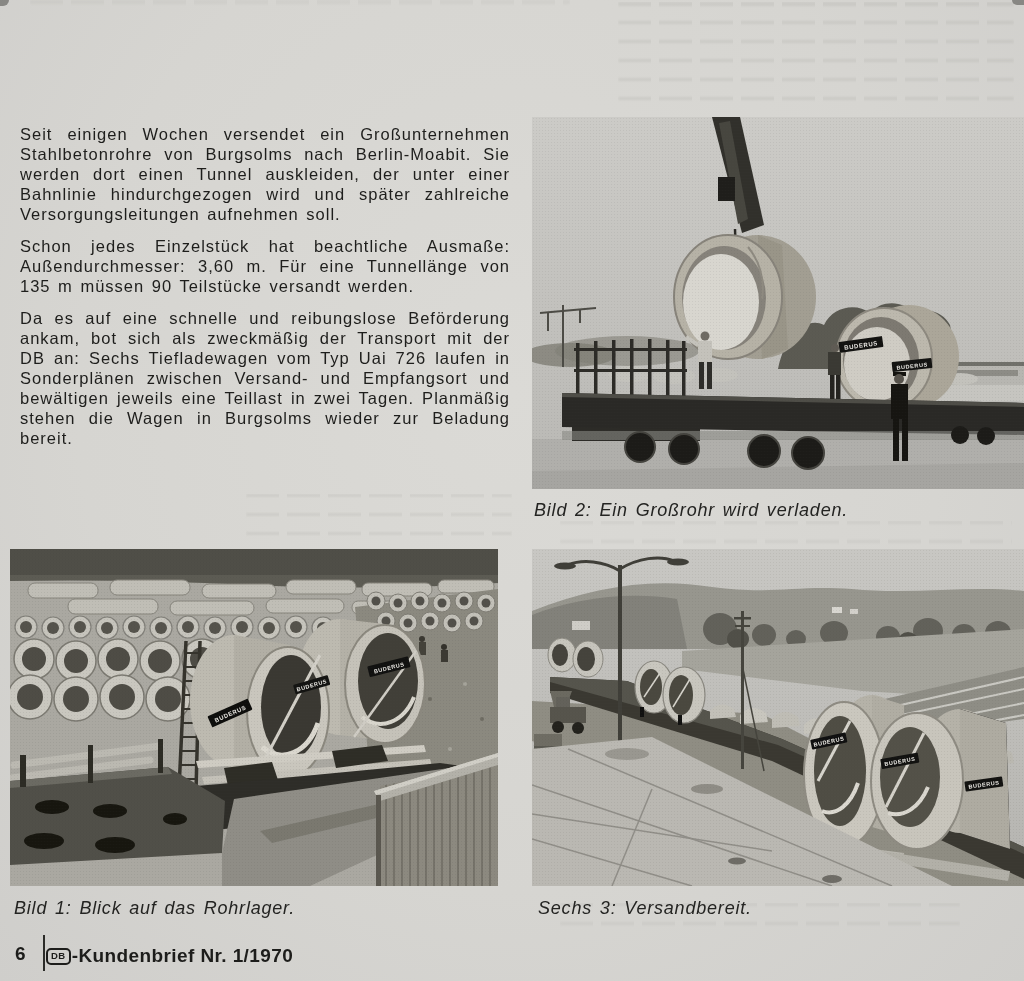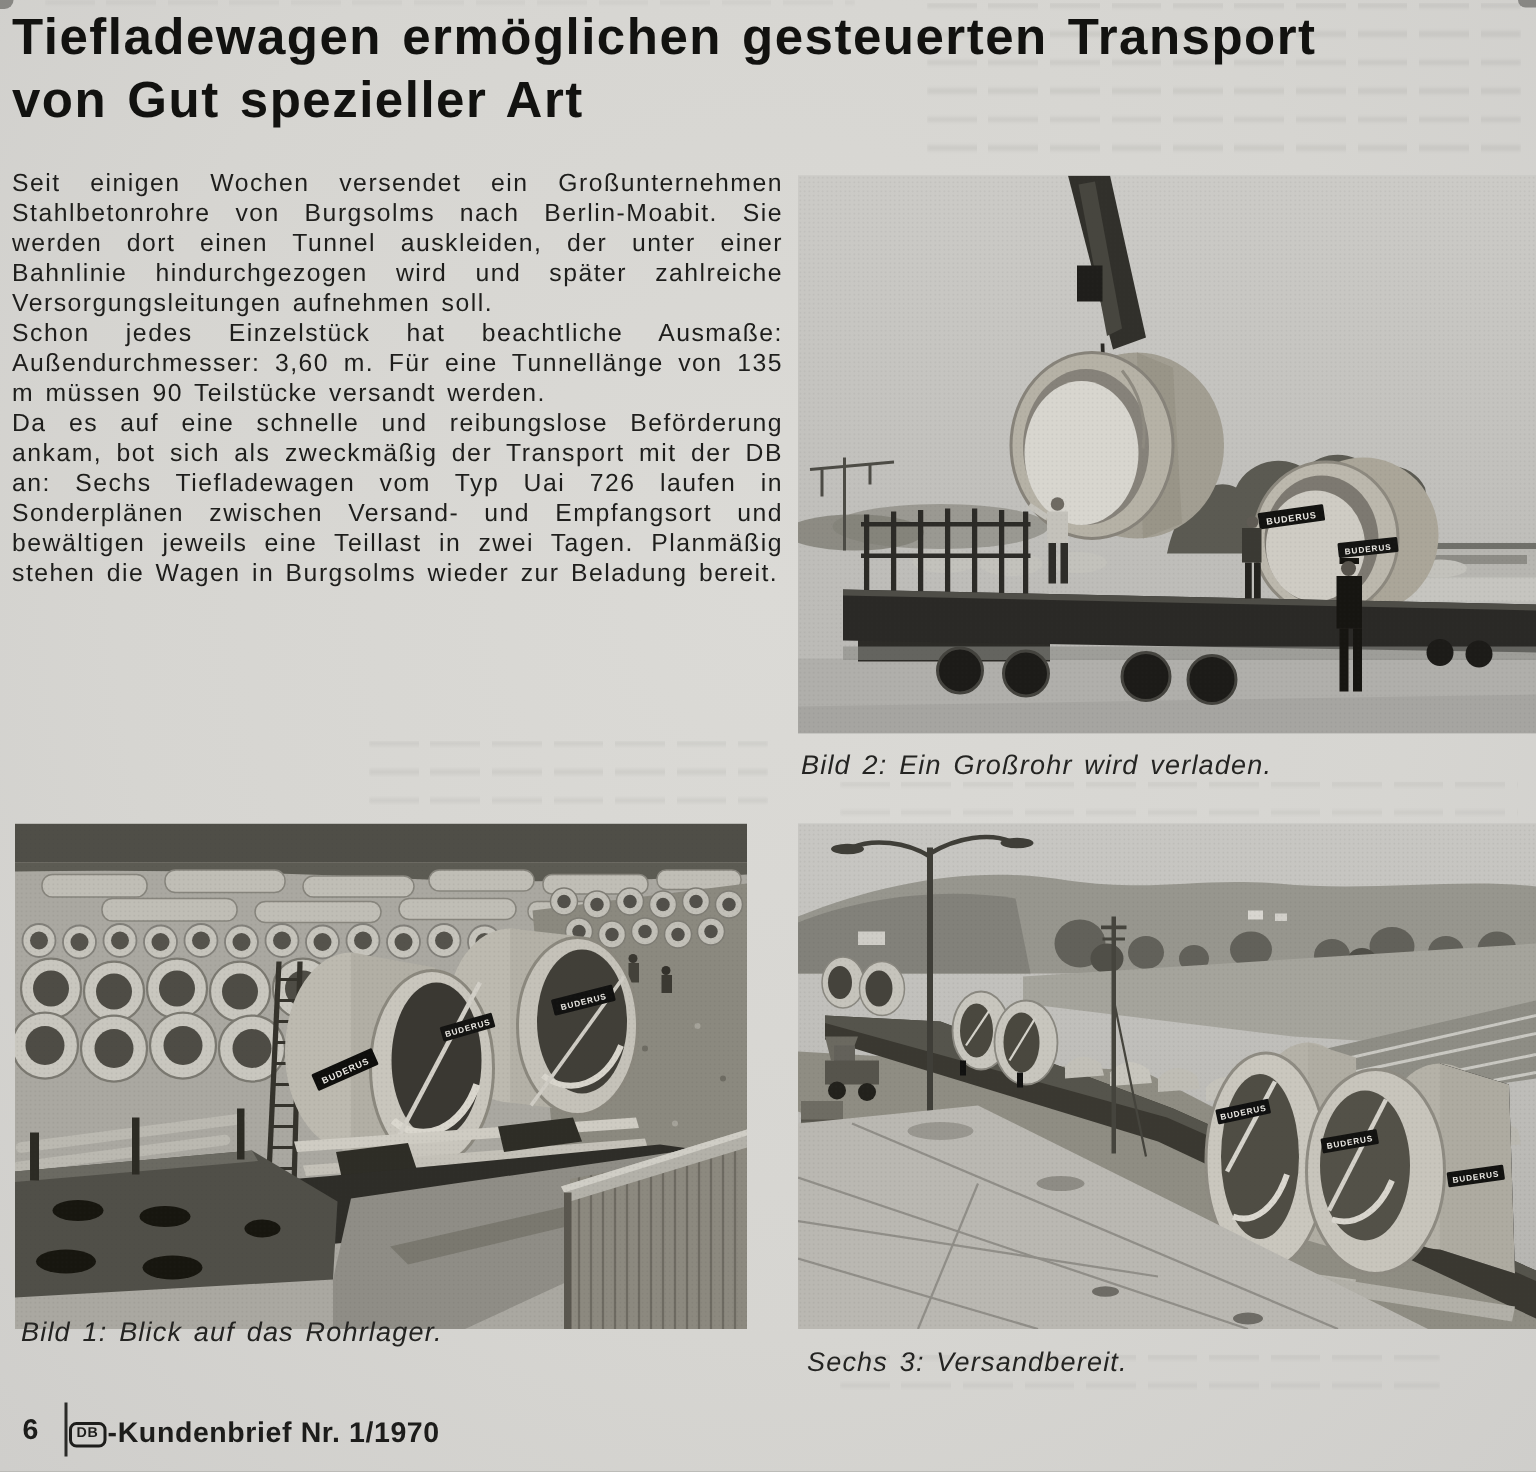--- a/index.html
+++ b/index.html
@@ -16,33 +16,33 @@
     position:absolute;left:8px;top:4px;width:1010px;margin:0;
     font-weight:bold;font-size:34px;line-height:42px;letter-spacing:1px;word-spacing:3px;
     color:#121210;
   }
   .headline span{display:block;}
   .body-col{
     position:absolute;left:8px;top:112px;width:514px;
     font-size:16.5px;line-height:20px;letter-spacing:1px;word-spacing:2px;
     text-align:justify;color:#1e1e1c;
   }
-  .body-col p{margin:0;}
+  .body-col p{margin:12px;}
   .caption{
     position:absolute;font-style:italic;font-size:18px;letter-spacing:.8px;word-spacing:2px;
     color:#242422;
   }
   
   .photo{position:absolute;overflow:hidden;background:#c6c5c1;}
   .photo svg{display:block;width:100%;height:100%;}
   #photo2{left:532px;top:117px;width:492px;height:372px;}
   #photo1{left:10px;top:549px;width:488px;height:337px;}
   #photo3{left:532px;top:549px;width:492px;height:337px;}
   #cap2{left:534px;top:500px;}
-  #cap1{left:14px;top:878px;}
+  #cap1{left:14px;top:898px;}
   #cap3{left:538px;top:898px;}
   .pipe-label-text{font:bold 6px "Liberation Sans",sans-serif;fill:#eceae5;letter-spacing:.6px;}
   .pipe-label-text.small{font-size:5.5px;}
   
   .footer{position:absolute;left:0;top:932px;width:1024px;height:49px;}
   .page-num{position:absolute;left:15px;top:11px;font-size:19px;font-weight:bold;letter-spacing:.5px;color:#1d1d1b;}
   .footer-rule{position:absolute;left:43px;top:3px;width:2px;height:36px;background:#2b2b28;}
   .footer-pub{position:absolute;left:46px;top:13px;display:flex;align-items:center;}
   .db-logo{
     display:inline-block;border:2.5px solid #1d1d1b;border-radius:5px;
@@ -66,24 +66,20 @@
 <div class="page">
 
   <div class="ghost" style="left:30px;top:0;width:540px;height:14px;opacity:.30;"></div>
   <div class="ghost" style="left:618px;top:2px;width:396px;height:104px;opacity:.50;"></div>
   <div class="ghost" style="left:246px;top:494px;width:266px;height:48px;opacity:.45;"></div>
   <div class="ghost" style="left:560px;top:521px;width:452px;height:24px;opacity:.40;"></div>
   <div class="ghost" style="left:560px;top:903px;width:400px;height:30px;opacity:.40;"></div>
   <div class="scan-mark" style="left:0;top:0;width:9px;height:6px;border-radius:0 0 6px 0;"></div>
   <div class="scan-mark" style="left:1012px;top:0;width:12px;height:5px;border-radius:0 0 0 6px;"></div>
 
-  <h1 class="headline">
-    <span>Tiefladewagen ermöglichen gesteuerten Transport</span>
-    <span>von Gut spezieller Art</span>
-  </h1>
 
   <div class="body-col">
     <p>Seit einigen Wochen versendet ein Großunternehmen Stahlbetonrohre von Burgsolms nach Berlin-Moabit. Sie werden dort einen Tunnel auskleiden, der unter einer Bahnlinie hindurchgezogen wird und später zahlreiche Versorgungsleitungen aufnehmen soll.</p>
     <p>Schon jedes Einzelstück hat beachtliche Ausmaße: Außendurchmesser: 3,60 m. Für eine Tunnellänge von 135 m müssen 90 Teilstücke versandt werden.</p>
     <p>Da es auf eine schnelle und reibungslose Beförderung ankam, bot sich als zweckmäßig der Transport mit der DB an: Sechs Tiefladewagen vom Typ Uai 726 laufen in Sonderplänen zwischen Versand- und Empfangsort und bewältigen jeweils eine Teillast in zwei Tagen. Planmäßig stehen die Wagen in Burgsolms wieder zur Beladung bereit.</p>
   </div>
 
   <div class="photo" id="photo2">
     <svg viewBox="0 0 492 372" preserveAspectRatio="none">
       <defs>

